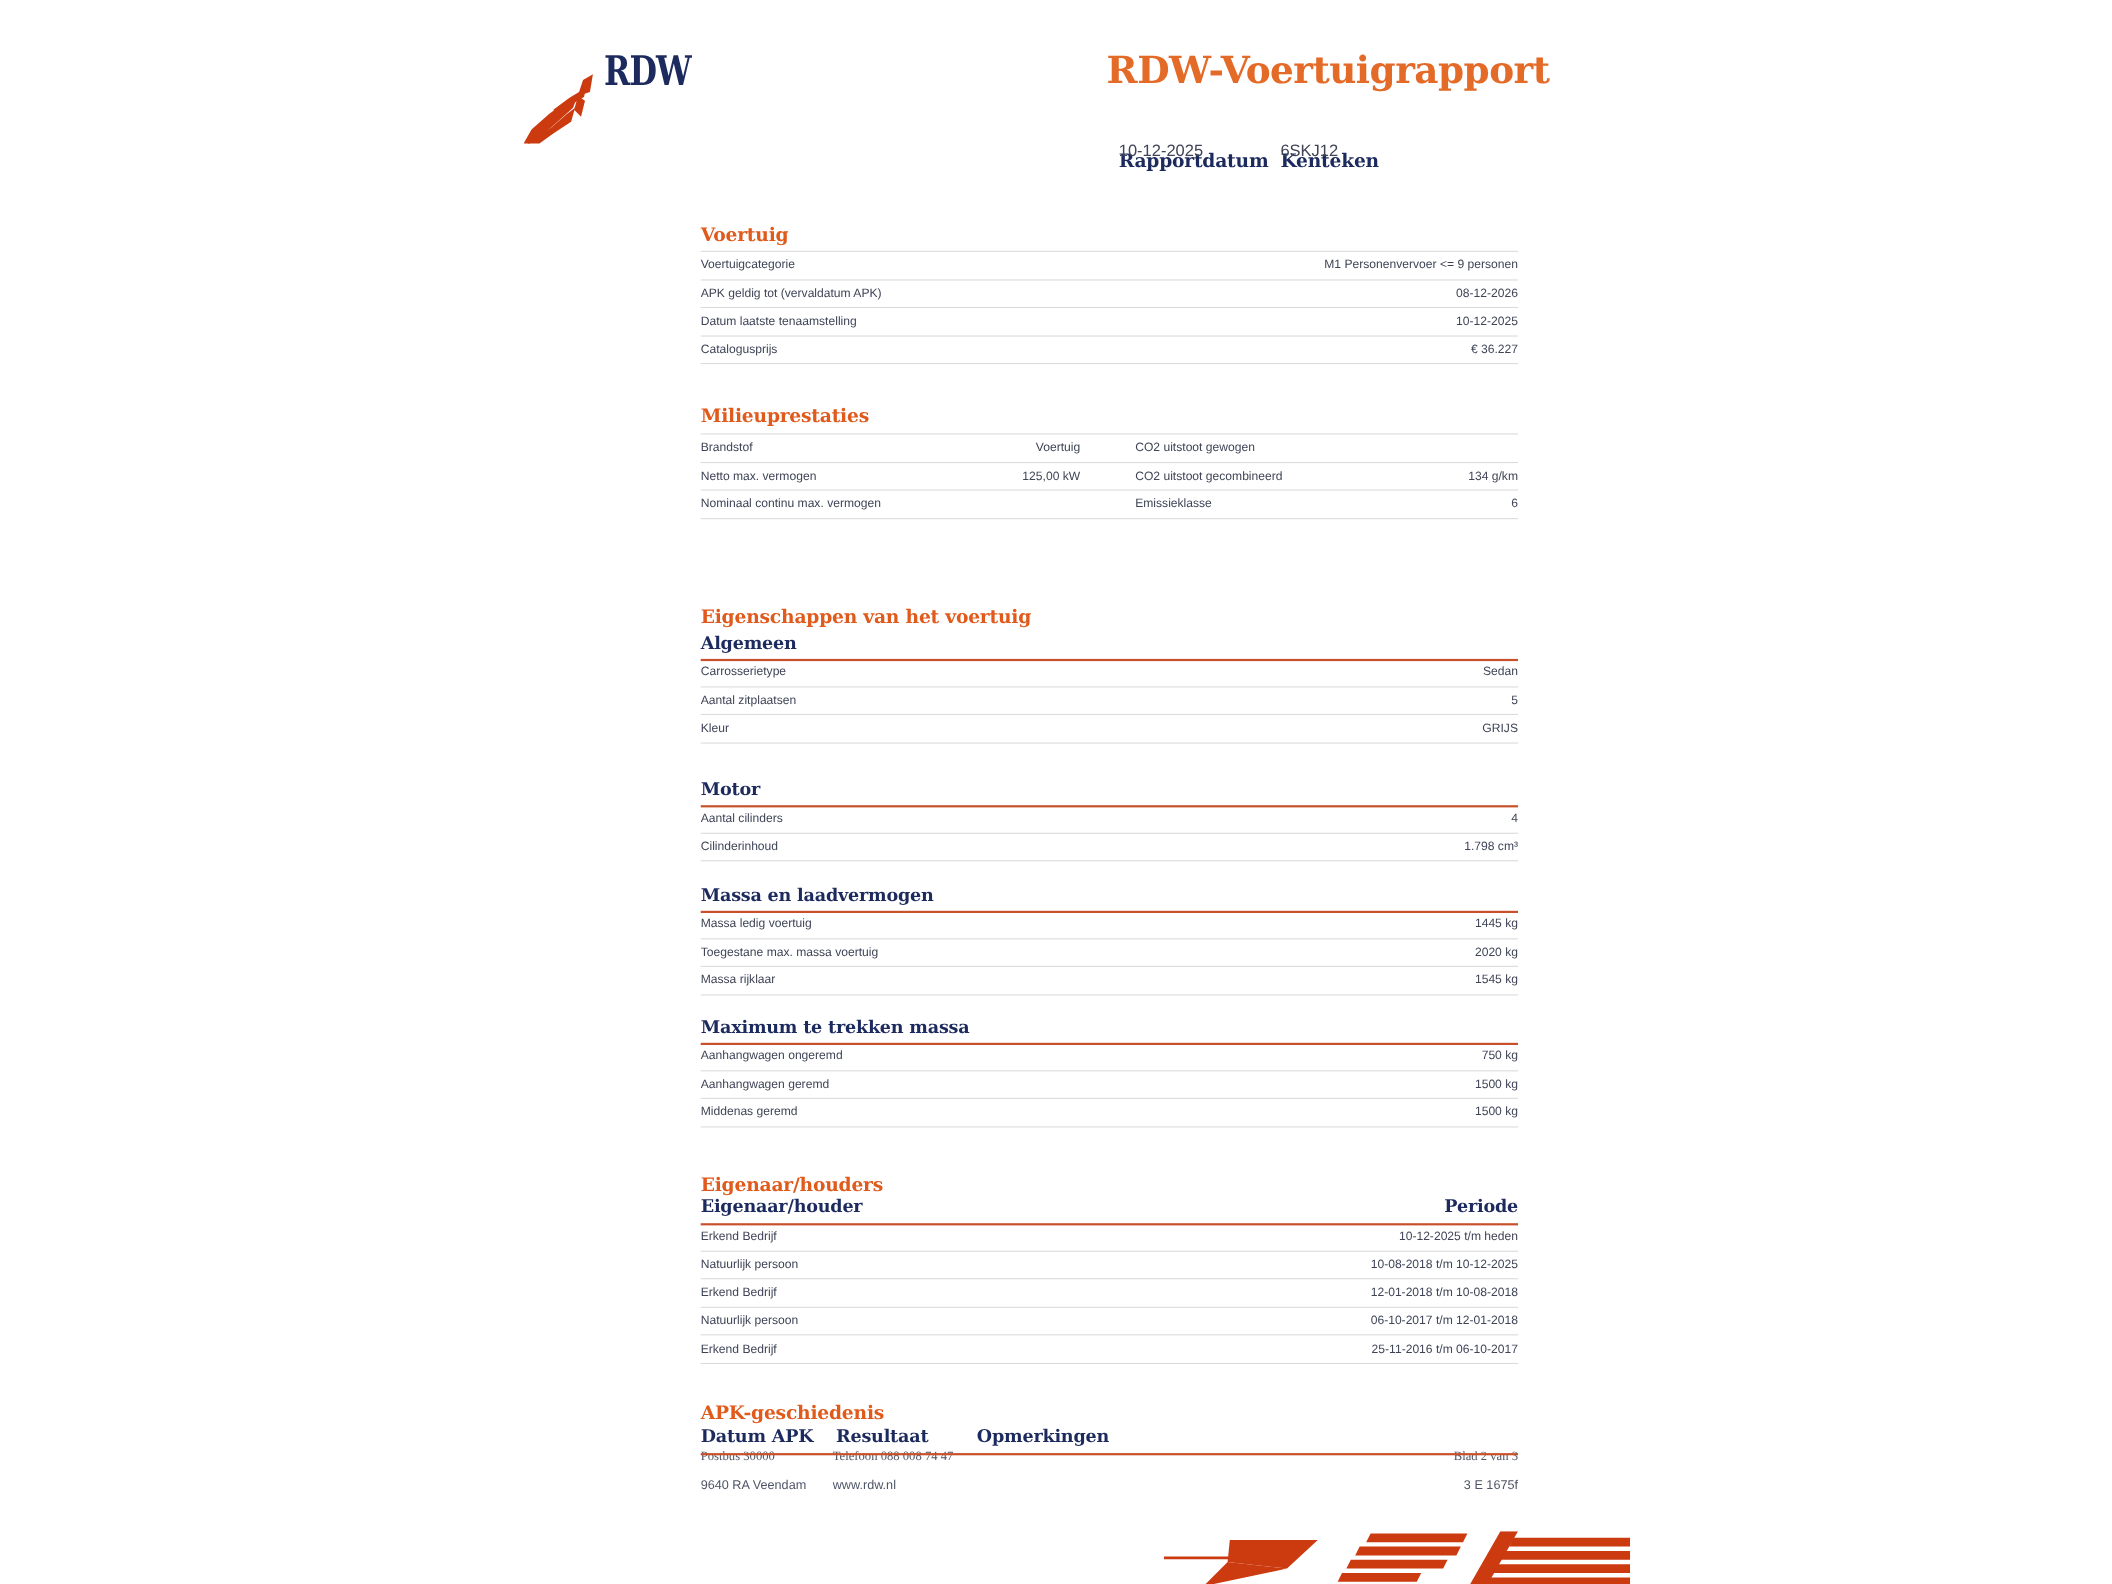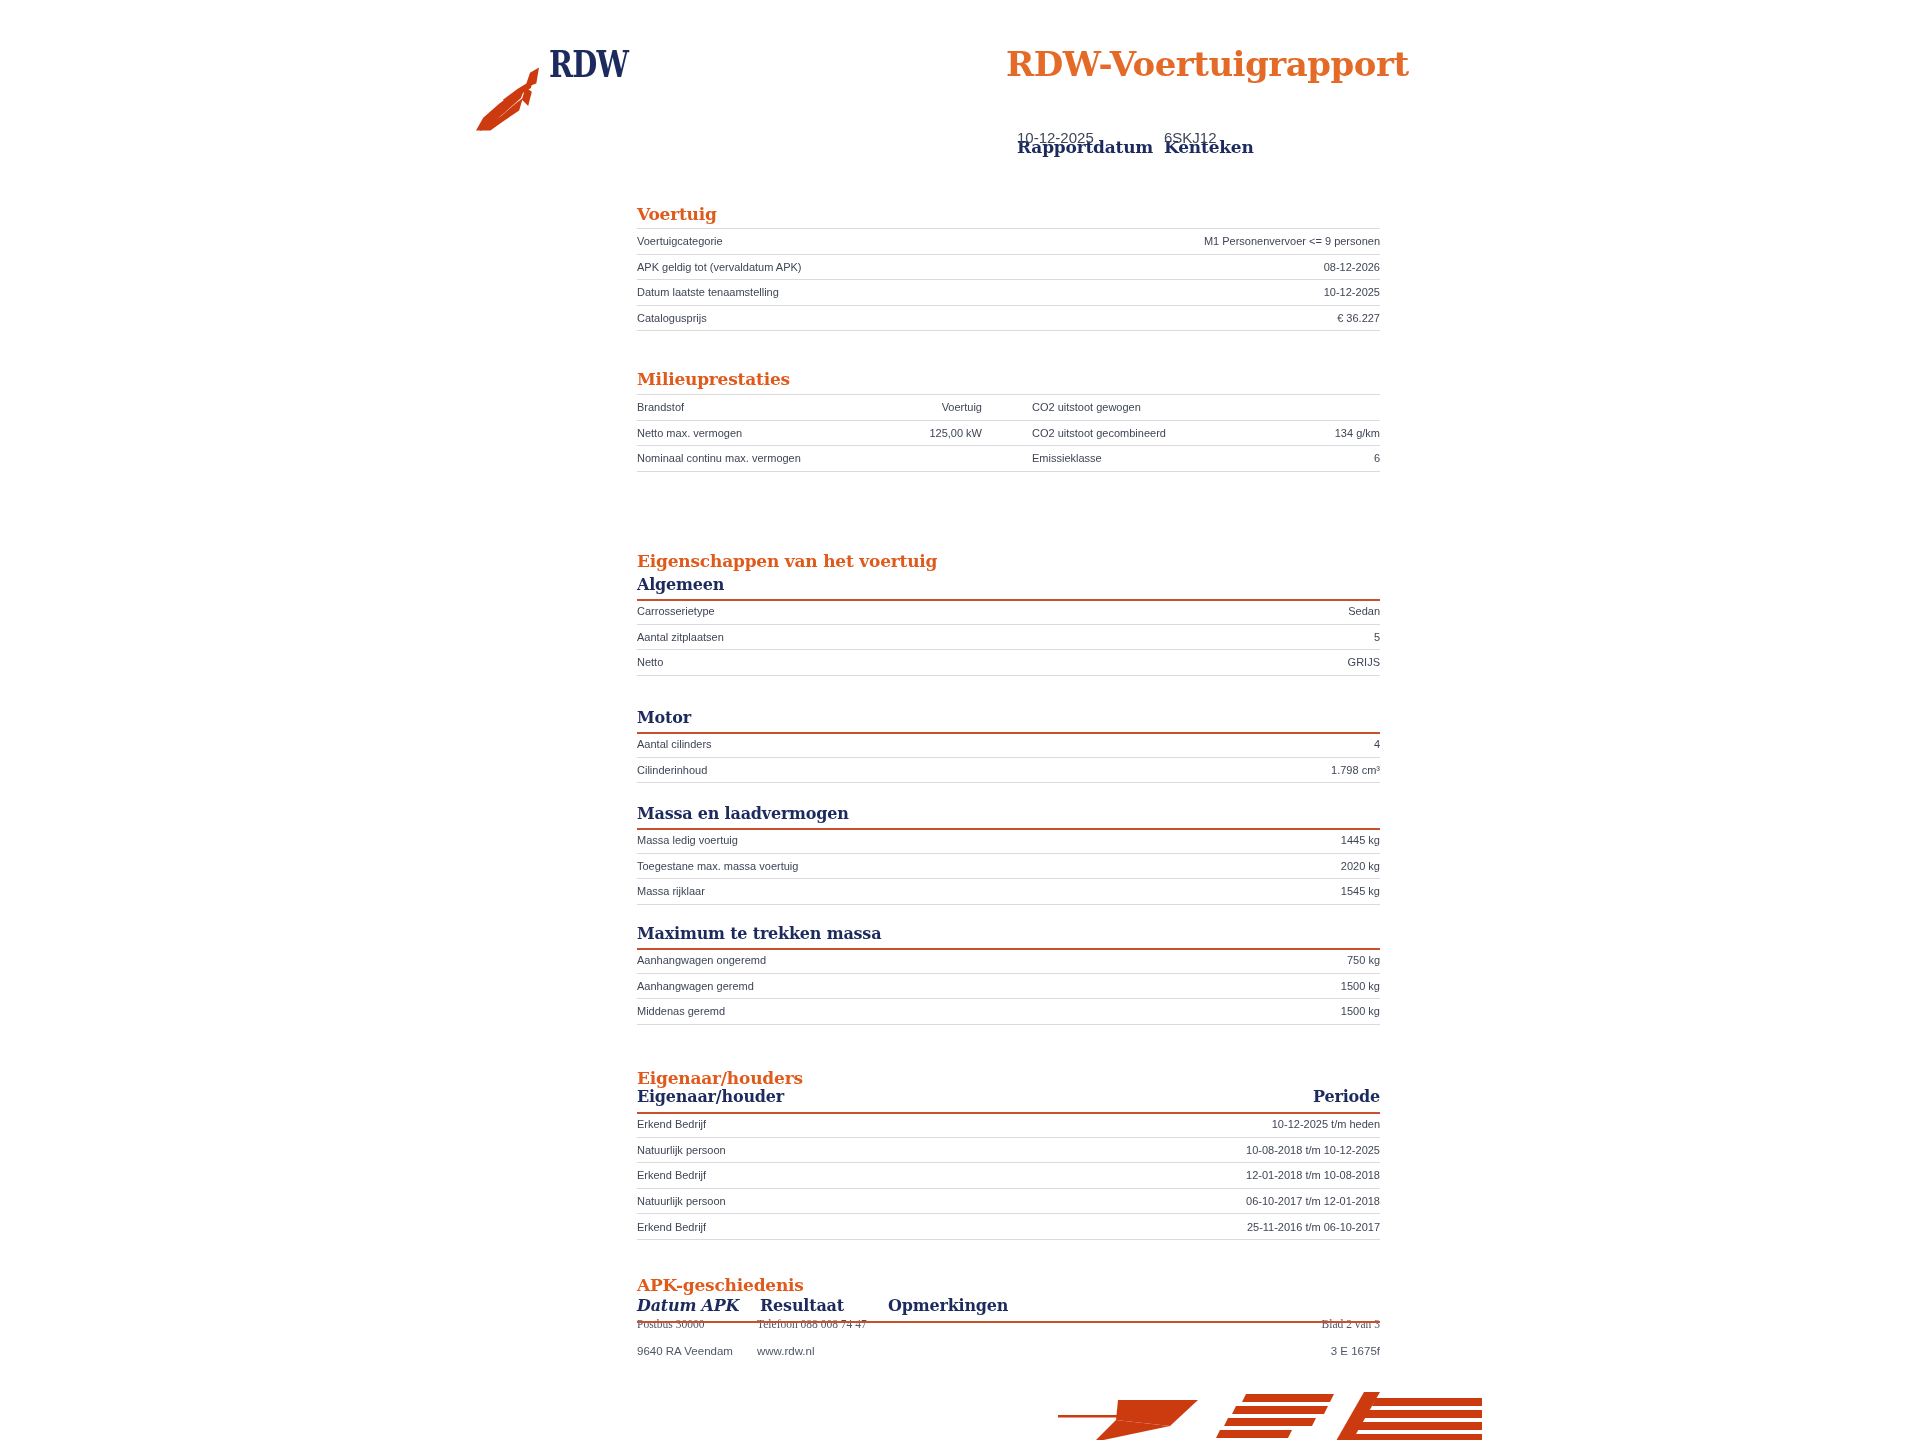--- a/index.html
+++ b/index.html
@@ -75,21 +75,21 @@
 
   
   .thead{
     position:absolute;left:0;right:0;
     font-family:"DejaVu Serif", serif;font-weight:bold;
     font-size:16px;line-height:1.1;color:#1C2A5E;letter-spacing:-0.2px;
     padding-bottom:6px;border-bottom:2px solid #C8512B;
   }
   .thead.split{display:flex;justify-content:space-between;gap:28px;}
   .thead.cols{height:18px;}
-  .thead.cols .c0{position:absolute;left:0;top:0;font-style:italic;}
+  .thead.cols .c0{position:absolute;left:0;top:0;}
   .thead.cols .c1{position:absolute;left:123px;top:0;}
   .thead.cols .c2{position:absolute;left:251px;top:0;}
 
   
   .footline{
     position:absolute;left:637px;width:743px;height:14px;
     font-size:11.5px;line-height:14px;color:#4E5566;z-index:1;
   }
   .footline .f-a{position:absolute;left:0;top:0;}
   .footline .f-b{position:absolute;left:120px;top:0;}
@@ -191,21 +191,21 @@
     <div class="rows" style="top:599px;">
       <div class="r">
         <span class="lab">Carrosserietype</span>
         <span class="val">Sedan</span>
       </div>
       <div class="r">
         <span class="lab">Aantal zitplaatsen</span>
         <span class="val">5</span>
       </div>
       <div class="r">
-        <span class="lab">Netto</span>
+        <span class="lab">Kleur</span>
         <span class="val">GRIJS</span>
       </div>
     </div>
 
     <div class="h3" style="top:709px;">Motor</div>
     <div class="rows" style="top:732px;">
       <div class="r">
         <span class="lab">Aantal cilinders</span>
         <span class="val">4</span>
       </div>

